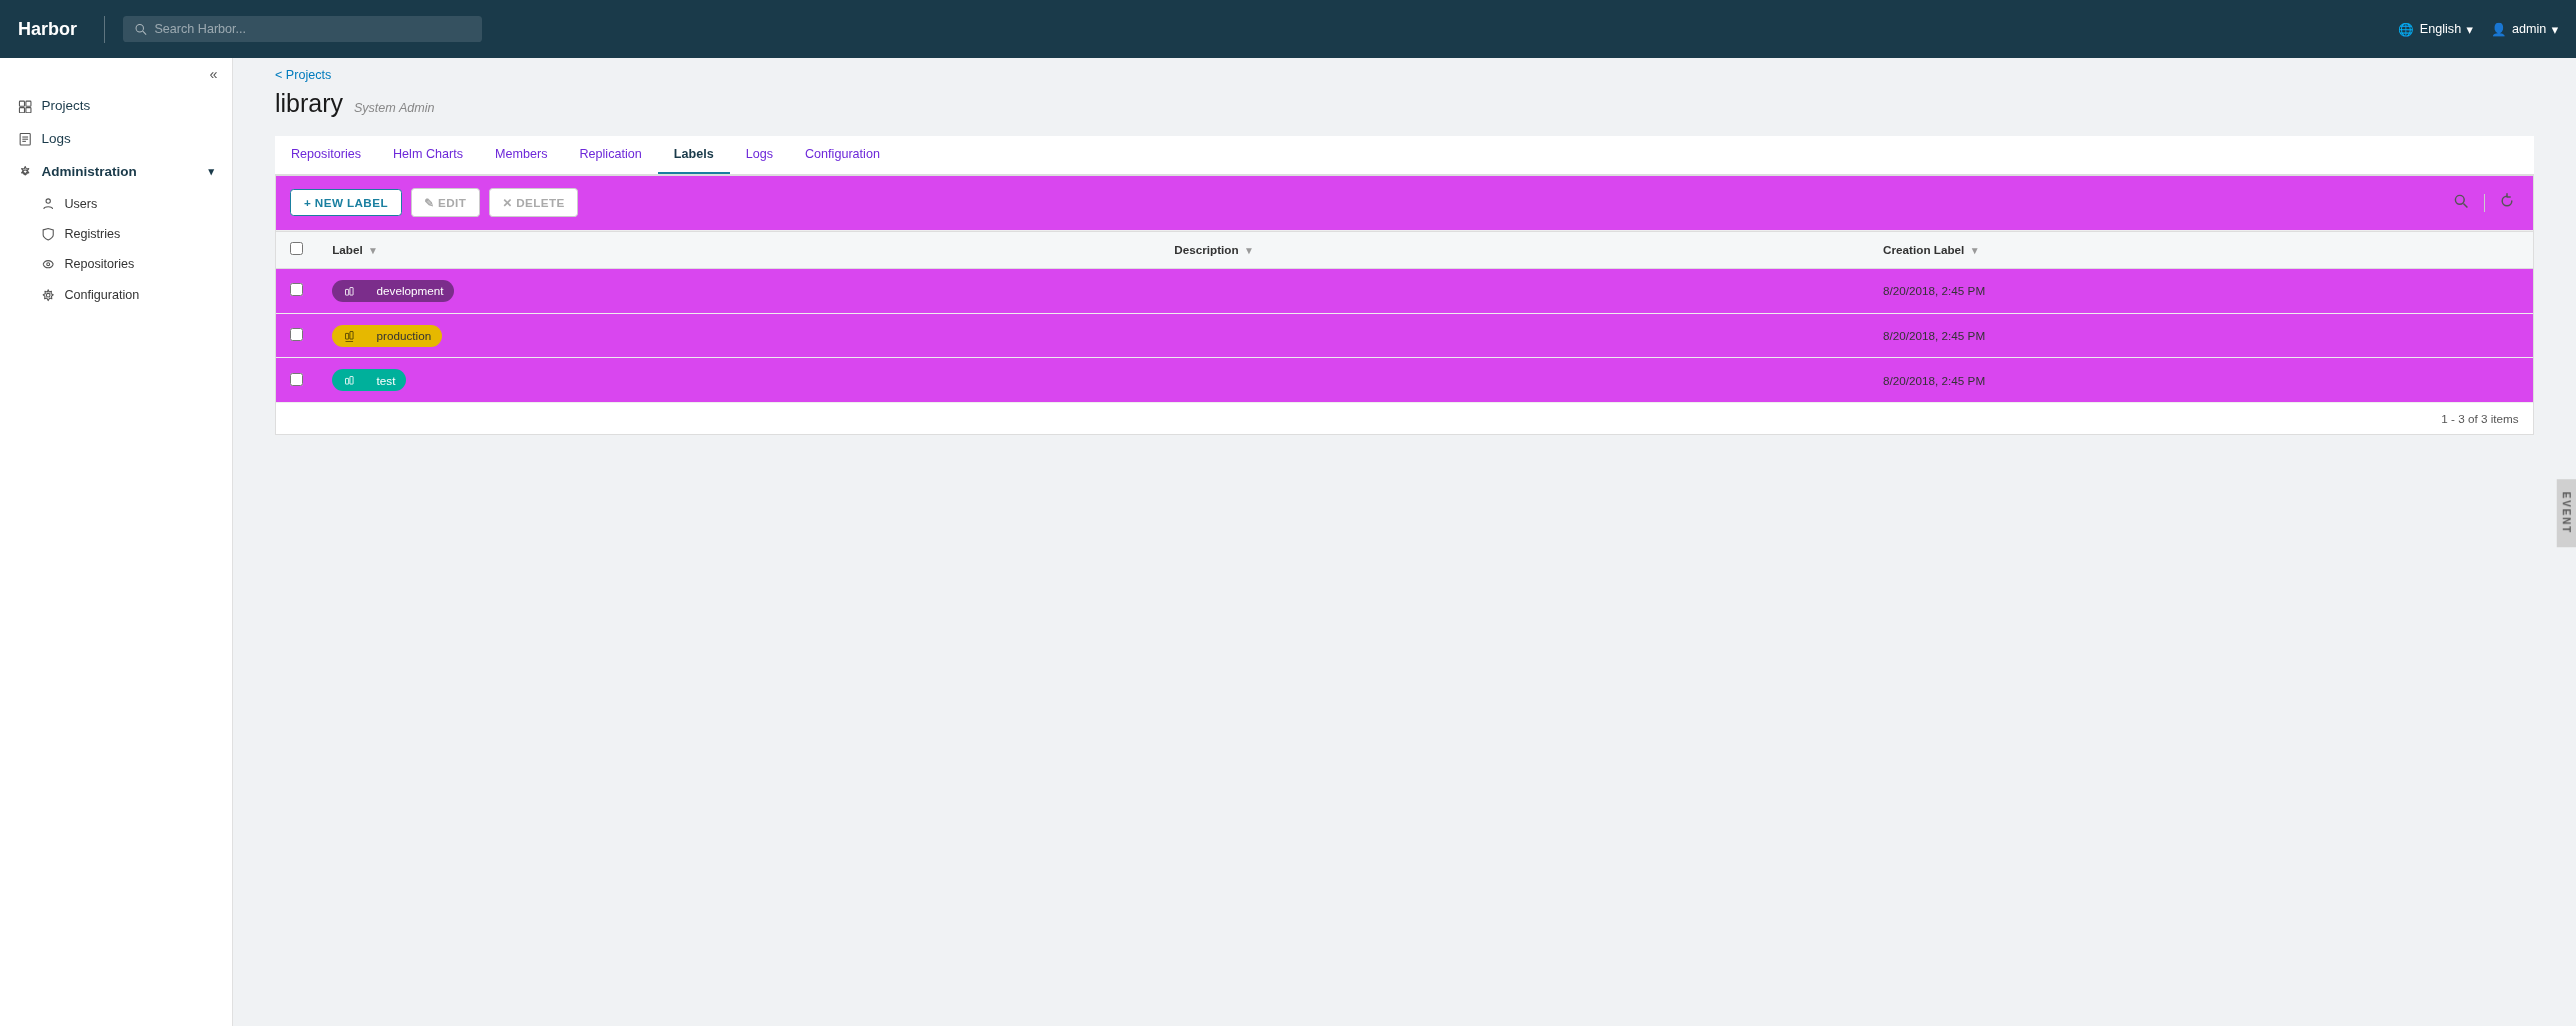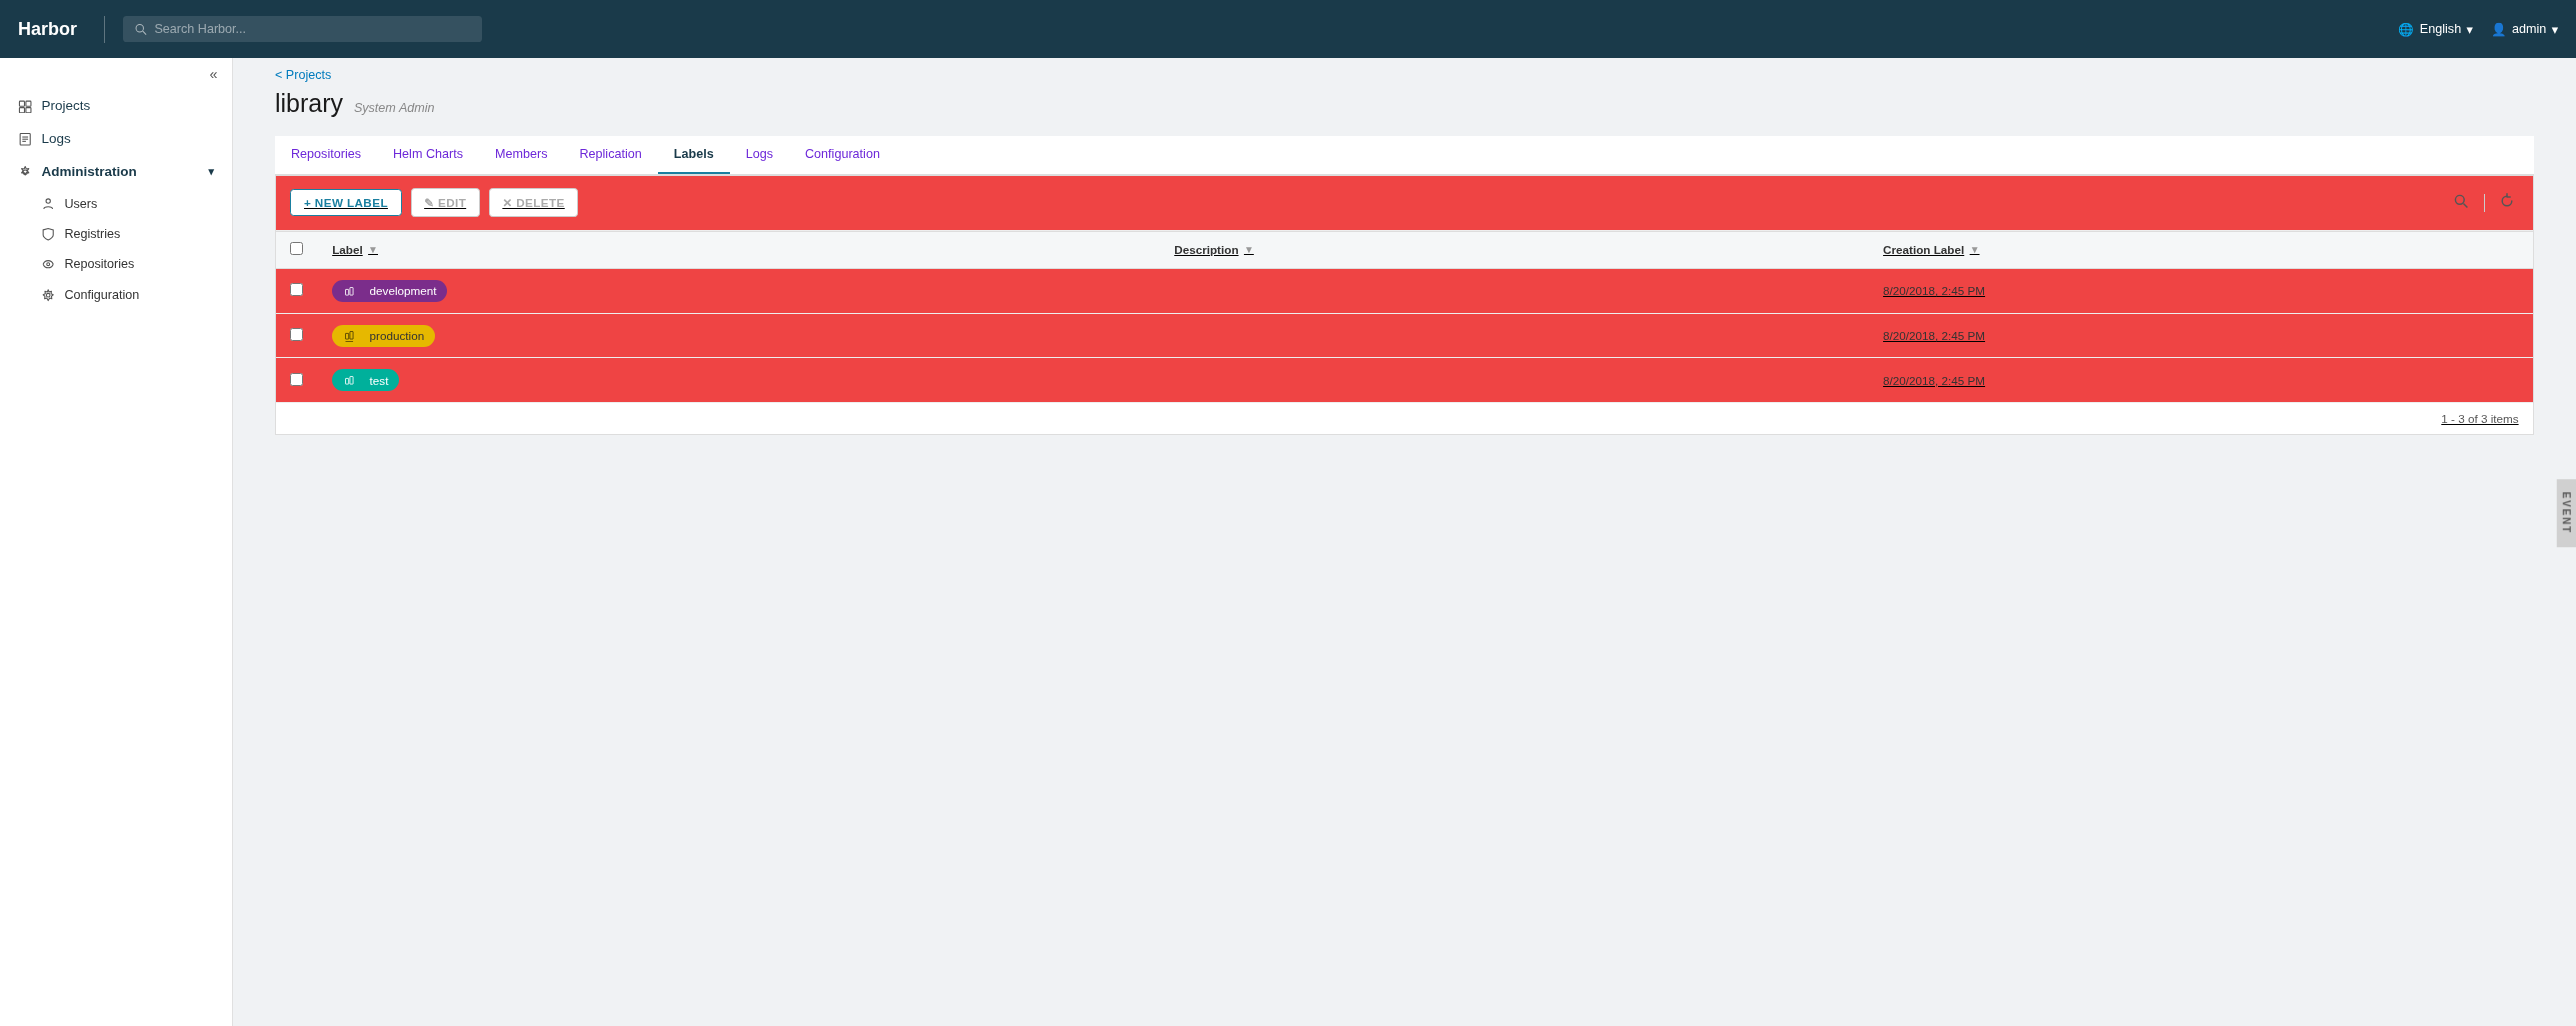--- a/index.html
+++ b/index.html
@@ -170,23 +170,22 @@
       white-space: nowrap;
     }
     .tab.active {
       color: #1a3a4a;
       border-bottom: 2.7px solid #1a7fa0;
       font-weight: 600;
     }
 
     
     .card {
-      background: #ef4444;
+      background: #d946ef;
       border: 0.9px solid #ddd;
-      text-decoration: underline;
     }
 
     
     .toolbar {
       display: flex;
       align-items: center;
       padding: 12.6px 14.4px;
       gap: 9px;
       border-bottom: 0.9px solid #eee;
     }
@@ -263,21 +262,21 @@
       border-bottom: 0.9px solid #ddd;
       border-top: 0.9px solid #ddd;
       padding: 10.8px 14.4px;
       text-align: left;
       font-size: 11.7px;
       color: #333;
       font-weight: 600;
     }
     .data-table th .th-inner {
       display: flex;
-      align-items: center;
+      align-items: flex-end;
       gap: 5.4px;
     }
     .data-table th .filter-icon {
       color: #999;
       font-size: 10px;
     }
     .data-table td {
       padding: 10.8px 14.4px;
       border-bottom: 0.9px solid #eee;
       font-size: 11.7px;
@@ -287,21 +286,21 @@
 
     .checkbox-cell { width: 36px; }
     .label-col { width: 38%; }
     .desc-col { width: 32%; }
     .creation-col { width: 30%; }
 
     
     .label-badge {
       display: inline-flex;
       align-items: center;
-      gap: 14px;
+      gap: 21px;
       border-radius: 18px;
       padding: 4.5px 10.8px;
       font-size: 11.7px;
       font-weight: 500;
       color: white;
     }
     .label-badge.development { background: #7b2d8b; }
     .label-badge.production { background: #e6b800; color: #333; }
     .label-badge.test { background: #00b09b; }
 

